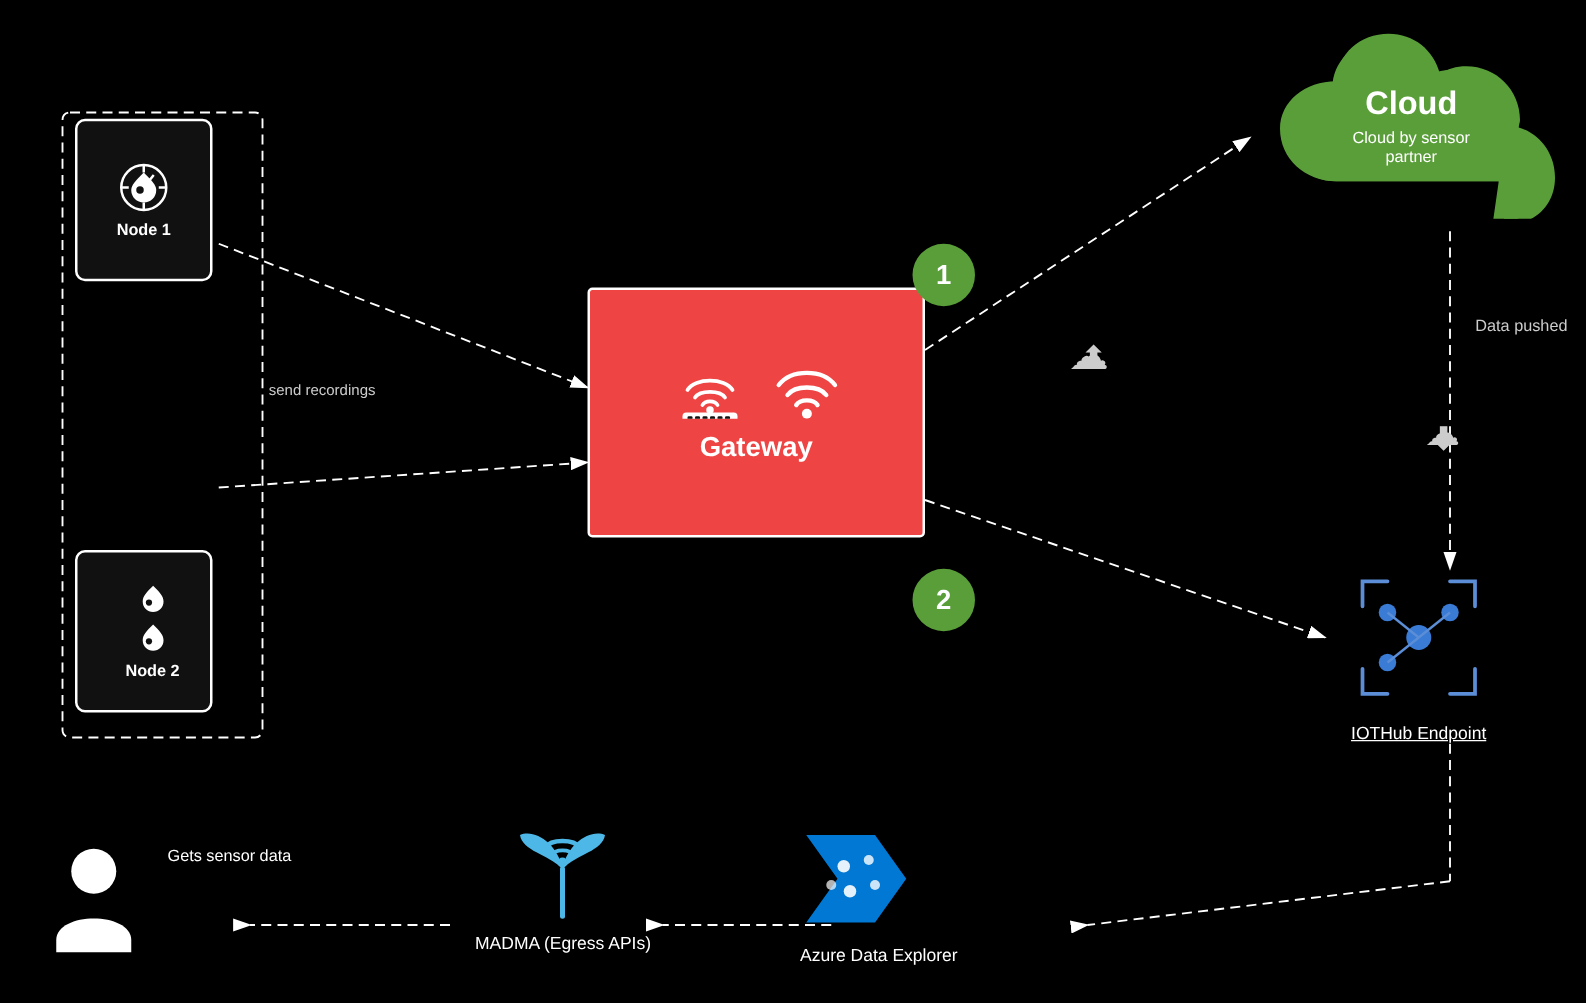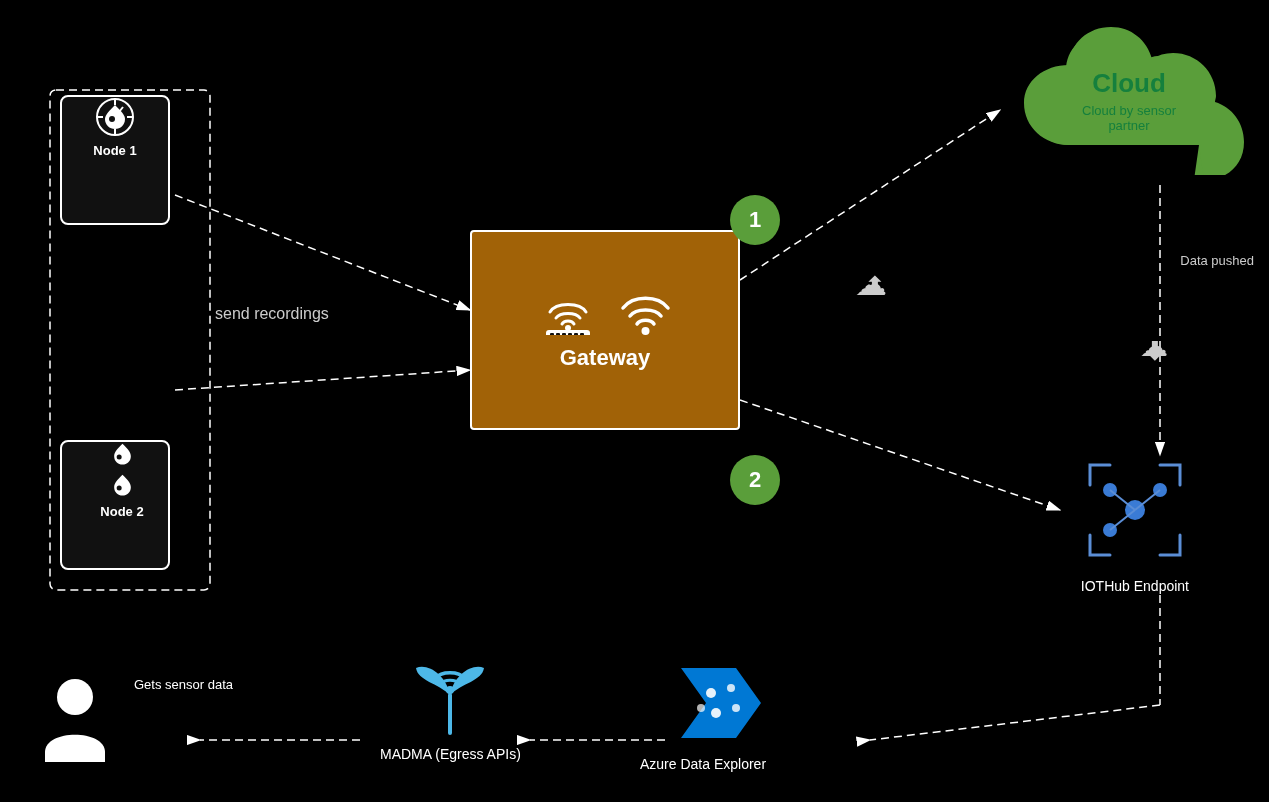--- a/index.html
+++ b/index.html
@@ -39,21 +39,21 @@
     .cloud-svg {
       width: 100%;
       height: 100%;
     }
     .cloud-text {
       position: absolute;
       top: 50%;
       left: 50%;
       transform: translate(-50%, -50%);
       text-align: center;
-      color: #15803d;
+      color: #ffffff;
       font-weight: bold;
     }
     .cloud-text .cloud-title {
       font-size: 26px;
       font-weight: 700;
     }
     .cloud-text .cloud-subtitle {
       font-size: 13px;
       font-weight: 400;
       margin-top: 4px;
@@ -63,37 +63,37 @@
     .node-box {
       position: absolute;
       width: 110px;
       height: 130px;
       background: #111;
       border: 2px solid #fff;
       border-radius: 8px;
       display: flex;
       flex-direction: column;
       align-items: center;
-      justify-content: flex-start;
+      justify-content: center;
       gap: 6px;
     }
     .node-label {
       font-size: 13px;
       font-weight: 600;
       color: #fff;
     }
 
     
     .gateway-box {
       position: absolute;
       left: 470px;
       top: 230px;
       width: 270px;
       height: 200px;
-      background: #a16207;
+      background: #ef4444;
       border: 2px solid #fff;
       border-radius: 4px;
       display: flex;
       flex-direction: column;
       align-items: center;
       justify-content: center;
       gap: 10px;
     }
     .gateway-icons {
       display: flex;
@@ -134,20 +134,21 @@
       right: 80px;
       top: 460px;
       display: flex;
       flex-direction: column;
       align-items: center;
       gap: 8px;
     }
     .iothub-label {
       font-size: 14px;
       color: #fff;
+      text-decoration: underline;
     }
 
     
     .madma-container {
       position: absolute;
       left: 380px;
       bottom: 40px;
       display: flex;
       flex-direction: column;
       align-items: center;
@@ -158,21 +159,21 @@
       color: #fff;
     }
 
     
     .azure-container {
       position: absolute;
       left: 680px;
       bottom: 40px;
       display: flex;
       flex-direction: column;
-      align-items: flex-end;
+      align-items: flex-start;
       gap: 8px;
     }
     .azure-label {
       font-size: 14px;
       color: #fff;
     }
 
     
     .person-container {
       position: absolute;
@@ -203,21 +204,21 @@
       right: 15px;
       top: 225px;
       font-size: 13px;
       color: #ccc;
       margin-top: 28px;
     }
     .send-recordings-label {
       position: absolute;
       left: 220px;
       top: 320px;
-      font-size: 16px;
+      font-size: 12px;
       color: #ccc;
     }
   </style>
 </head>
 <body>
 
 <div class="diagram">
 
   <svg class="arrows-svg">
     <defs>

